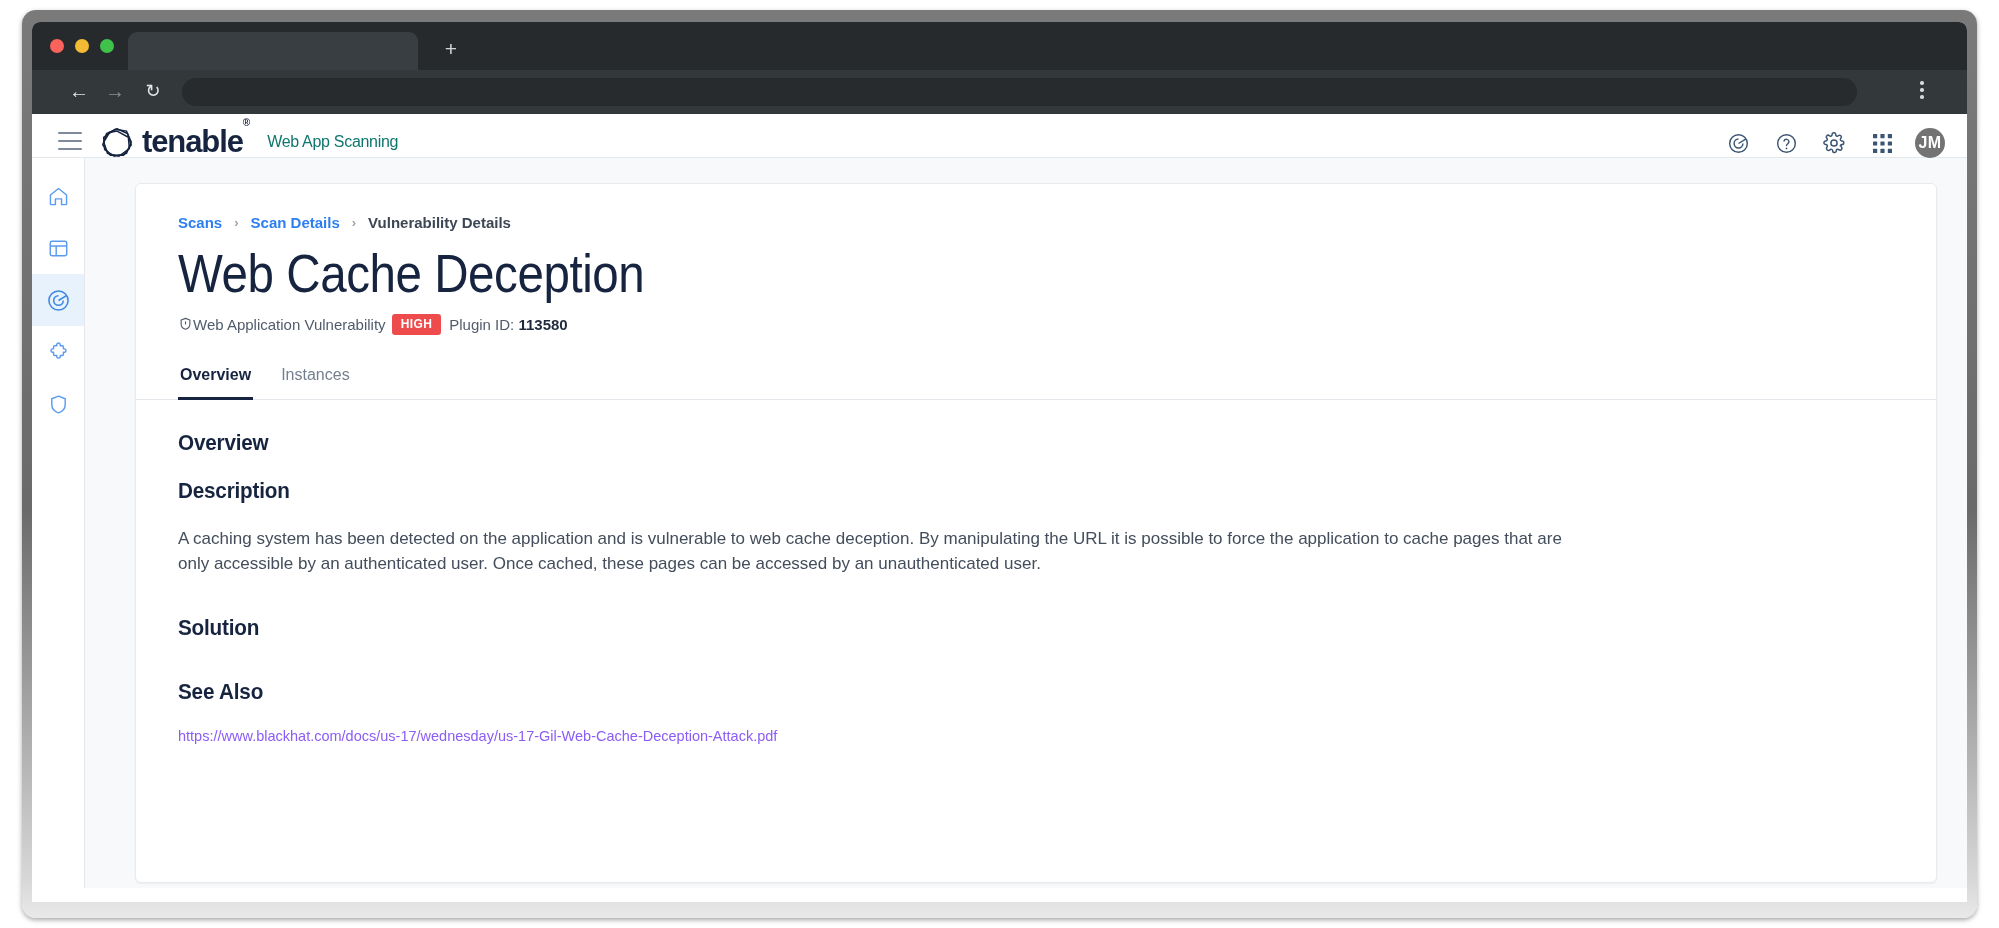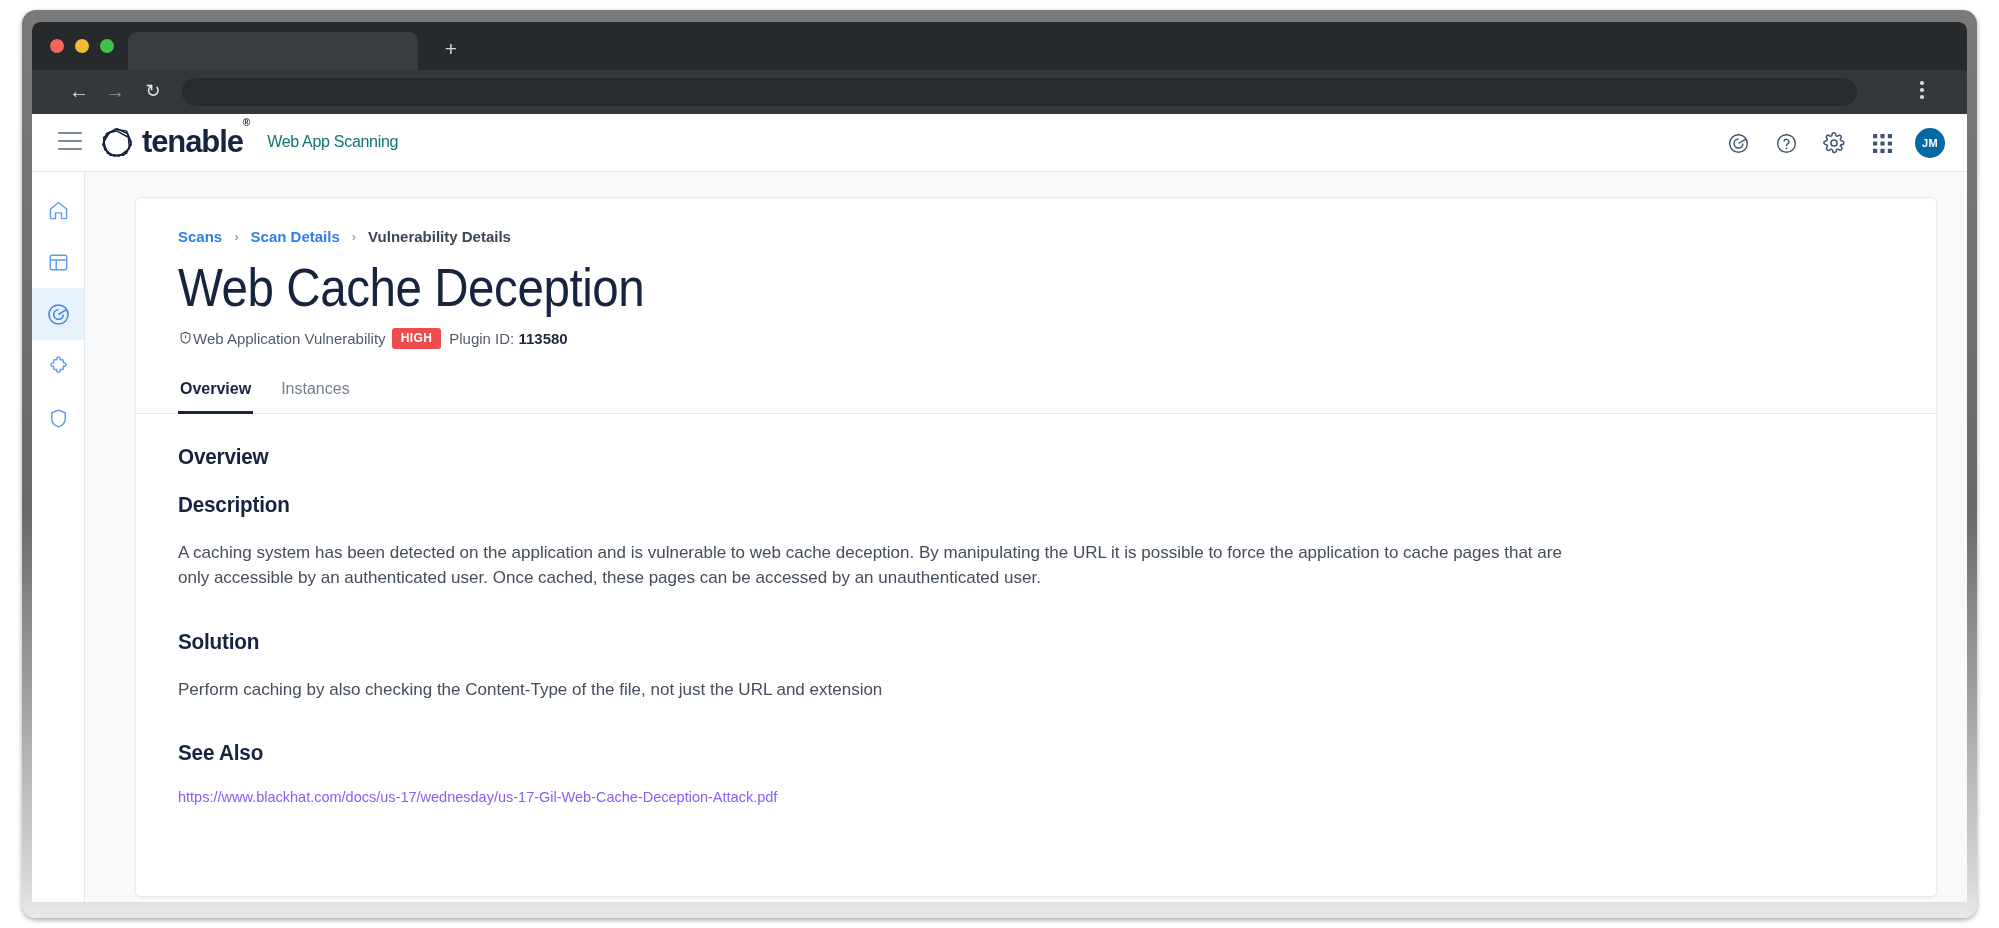--- a/index.html
+++ b/index.html
@@ -125,21 +125,21 @@
     display: block;
     width: 3.5px; height: 3.5px;
     background: #d6d9db;
     border-radius: 50%;
     margin: 0 auto 3.5px;
   }
 
   
   #app-header {
     position: relative;
-    height: 58px;
+    height: 44px;
     background: #ffffff;
     border-bottom: 1px solid #e4e8ec;
   }
   #hamburger {
     position: absolute;
     left: 26px;
     top: 18px;
     width: 24px;
     height: 20px;
     cursor: pointer;
@@ -192,23 +192,23 @@
   .hdr-icon {
     width: 30px; height: 30px;
     display: flex; align-items: center; justify-content: center;
     cursor: pointer;
     color: #3b5573;
   }
   .hdr-icon svg { display: block; }
   #avatar {
     width: 30px; height: 30px;
     border-radius: 50%;
-    background: #0369a1;
+    background: #737373;
     color: #fff;
-    font-size: 11px;
+    font-size: 16px;
     font-weight: bold;
     display: flex; align-items: center; justify-content: center;
     letter-spacing: .3px;
     cursor: pointer;
   }
 
   
   #app-body {
     position: relative;
     height: 730px;
@@ -504,21 +504,20 @@
               </div>
             </div>
 
             <div id="card-body">
               <h2 class="sec-h2">Overview</h2>
 
               <h2 class="sec-h2">Description</h2>
               <p class="body-text">A caching system has been detected on the application and is vulnerable to web cache deception. By manipulating the URL it is possible to force the application to cache pages that are only accessible by an authenticated user. Once cached, these pages can be accessed by an unauthenticated user.</p>
 
               <h2 class="sec-h2 spaced">Solution</h2>
-              <p class="body-text">Perform caching by also checking the Content-Type of the file, not just the URL and extension</p>
 
               <h2 class="sec-h2 spaced">See Also</h2>
               <a class="link-text">https://www.blackhat.com/docs/us-17/wednesday/us-17-Gil-Web-Cache-Deception-Attack.pdf</a>
             </div>
 
           </div>
         </div>
 
       </div>
     </div>

